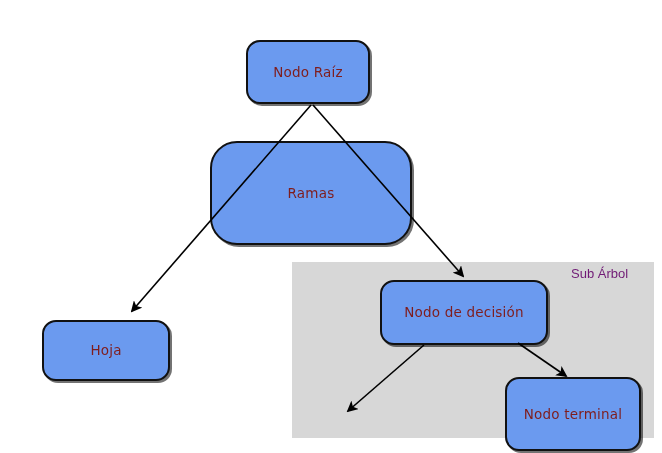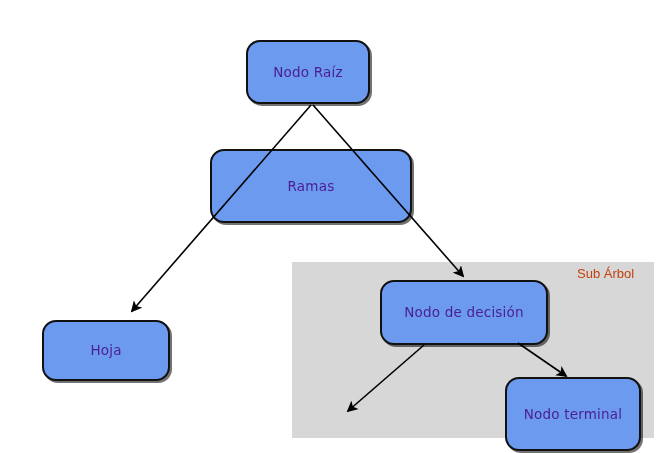--- a/index.html
+++ b/index.html
@@ -27,47 +27,46 @@
   .subtree-region {
     position: absolute;
     background: #d7d7d7;
     z-index: 1;
   }
   .subtree-label {
     position: absolute;
     z-index: 4;
     font-family: "Liberation Sans", sans-serif;
     font-size: 13px;
-    color: #c2410c;
+    color: #701a75;
     white-space: nowrap;
-    margin-left: 6px;
   }
   .node {
     position: absolute;
     box-sizing: border-box;
     background: #6b9aef;
     border: 2px solid #111111;
     border-radius: 14px;
     display: flex;
     align-items: center;
     justify-content: center;
     z-index: 2;
     box-shadow: 2px 2px 0 rgba(0,0,0,0.55);
   }
   .node-label {
     font-family: "DejaVu Sans", sans-serif;
     font-size: 13.5px;
-    color: #4c1d95;
+    color: #7f1d1d;
     letter-spacing: 0.2px;
     text-align: center;
     line-height: 1.1;
     user-select: none;
   }
   .node.n-root   { left: 246px; top: 40px;  width: 124px; height: 64px; }
-  .node.n-ramas  { left: 210px; top: 149px; width: 202px; height: 74px; }
+  .node.n-ramas  { left: 210px; top: 141px; width: 202px; height: 104px; border-radius: 27px; }
   .node.n-hoja   { left: 42px;  top: 320px; width: 128px; height: 61px; }
   .node.n-dec    { left: 380px; top: 280px; width: 168px; height: 65px; }
   .node.n-term   { left: 505px; top: 377px; width: 136px; height: 74px; }
 </style>
 </head>
 <body>
 
 <div id="canvas">
 
   <div class="subtree-region" style="left:292px; top:262px; width:362px; height:176px;"></div>

